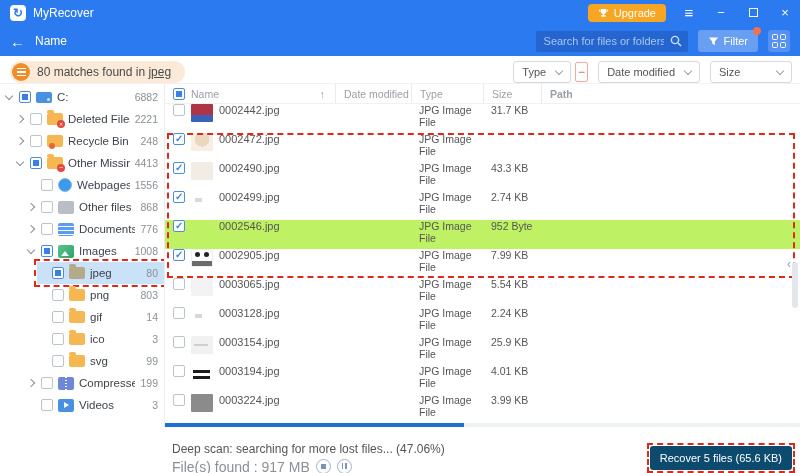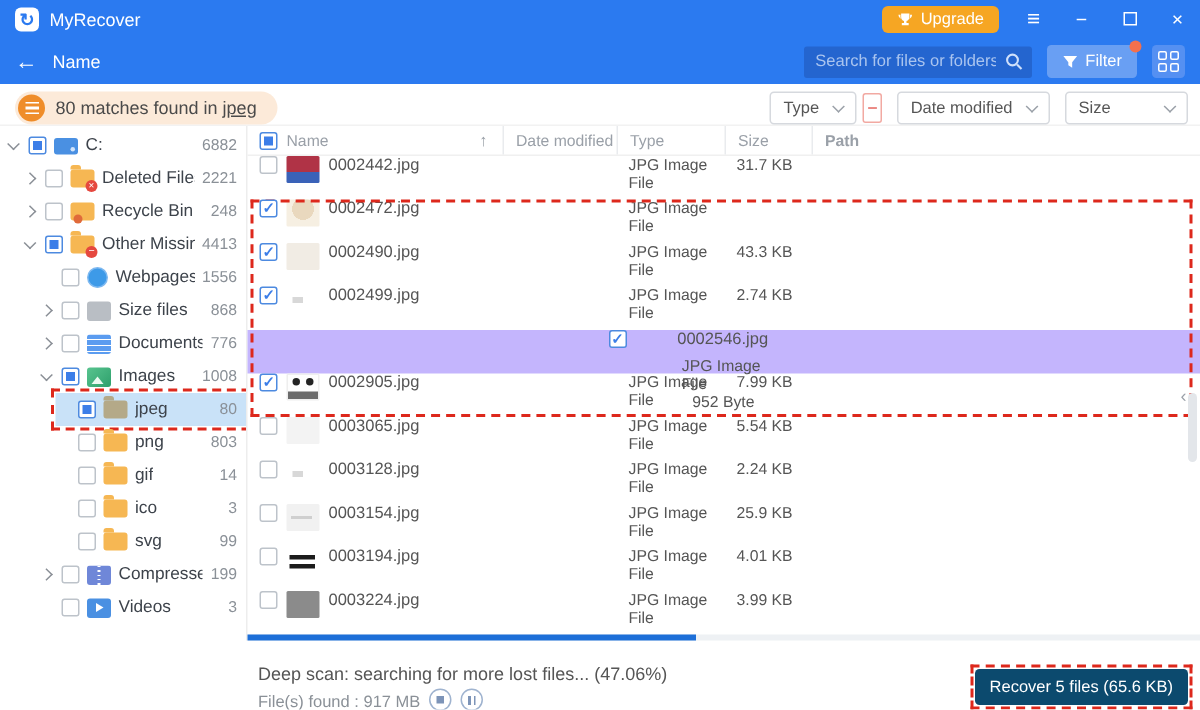--- a/index.html
+++ b/index.html
@@ -86,21 +86,21 @@
   .thead { height:20px; display:flex; align-items:center; color:#9aa0a8; font-size:10.5px; border-bottom:1px solid #f0f0f0; }
   .tc { padding-left:8px; display:flex; align-items:center; height:100%; }
   .c-name { width:170px; gap:6px; }
   .c-date { width:76px; border-left:1px solid #e9ebee; }
   .c-type { width:72px; border-left:1px solid #e9ebee; }
   .c-size { width:58px; border-left:1px solid #e9ebee; }
   .c-path { flex:1; border-left:1px solid #e9ebee;font-weight:bold; }
   .sort-arrow { margin-left:auto; margin-right:10px; color:#9aa0a8; font-size:11px; }
   .rows { position:relative; flex:1; }
   .frow { height:29px; display:flex; align-items:center; cursor:default; }
-  .frow.hl { background:#c4b5fd;flex-direction:column; }
+  .frow.hl { background:#bef264; }
   .fc { padding-left:8px; display:flex; height:100%; }
   .fcell-name { width:170px; gap:6px; }
   .fcell-date { width:76px; }
   .fcell-type { width:72px; font-size:10.5px; color:#555; }
   .fcell-size { width:58px; font-size:10.5px; color:#555; }
   .fcell-path { flex:1; }
   .thumb { width:22px; height:18px; flex:none; border-radius:1px; }
   .th-photo { background:linear-gradient(180deg,#b03346 0 60%,#3a62b8 60% 100%); }
   .th-figure { background:radial-gradient(circle at 50% 35%, #e9d8be 0 45%, #f6efe2 46%); }
   .th-figure2 { background:#f1ece4; }
@@ -119,21 +119,21 @@
   .fname { color:#555; font-size:11px; white-space:nowrap; }
   .sel-box { position:absolute; left:2px; right:5px; top:29px; height:145px; border:2px dashed #dd281c; pointer-events:none; }
   .vscroll { position:absolute; right:2px; top:158px; width:6px; height:46px; border-radius:3px; background:#e3e6ea; cursor:pointer; }
   .collapse-arrow { position:absolute; right:9px; top:153px; color:#9aa0a8; font-size:12px; cursor:pointer; }
   .scan-track { height:4px; background:#eef1f4; position:relative; }
   .scan-fill { height:100%; background:#1d6fd8; width:0; }
 
   
   .bottom { height:62px; display:flex; align-items:center; padding:0 8px 0 172px; }
   .scan-info .line1 { font-size:12px; color:#555; margin-bottom:3px; }
-  .scan-sub { display:flex; align-items:flex-end; gap:6px; font-size:11px; color:#8a9097; }
+  .scan-sub { display:flex; align-items:flex-start; gap:6px; font-size:14px; color:#8a9097; }
   .rbtn { width:15px; height:15px; border:1px solid #9fb3cf; border-radius:50%; display:inline-flex; align-items:center; justify-content:center; cursor:pointer; background:#fff; }
   .stop-sq { width:5px; height:5px; background:#7d94b8; }
   .pause-bars { display:flex; gap:2px; }
   .pause-bars i { display:block; width:1.6px; height:6px; background:#7d94b8; }
   .recover-wrap { margin-left:auto; }
   .recover-btn { background:#0c4a6e; color:#fff; border:none; border-radius:3px; height:24px; padding:0 10px; font-size:11px; cursor:pointer; }
 </style>
 </head>
 <body>
 
@@ -246,21 +246,21 @@
         <span class="twist "></span>
         <span class="cb unchecked"></span>
         <span class="ic ic-web"></span>
         <span class="tlabel">Webpages</span>
         <span class="tcount">1556</span>
       </div>
       <div class="tree-row" style="margin-left: 26px;">
         <span class="twist right"></span>
         <span class="cb unchecked"></span>
         <span class="ic ic-other"></span>
-        <span class="tlabel">Size files</span>
+        <span class="tlabel">Other files</span>
         <span class="tcount">868</span>
       </div>
       <div class="tree-row" style="margin-left: 26px;">
         <span class="twist right"></span>
         <span class="cb unchecked"></span>
         <span class="ic ic-doc"></span>
         <span class="tlabel">Documents</span>
         <span class="tcount">776</span>
       </div>
       <div class="tree-row" style="margin-left: 26px;">

